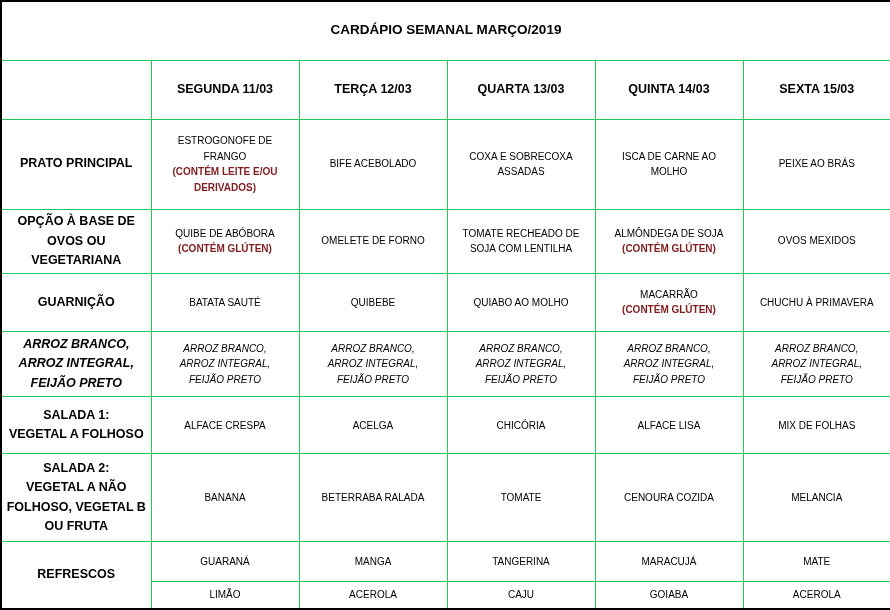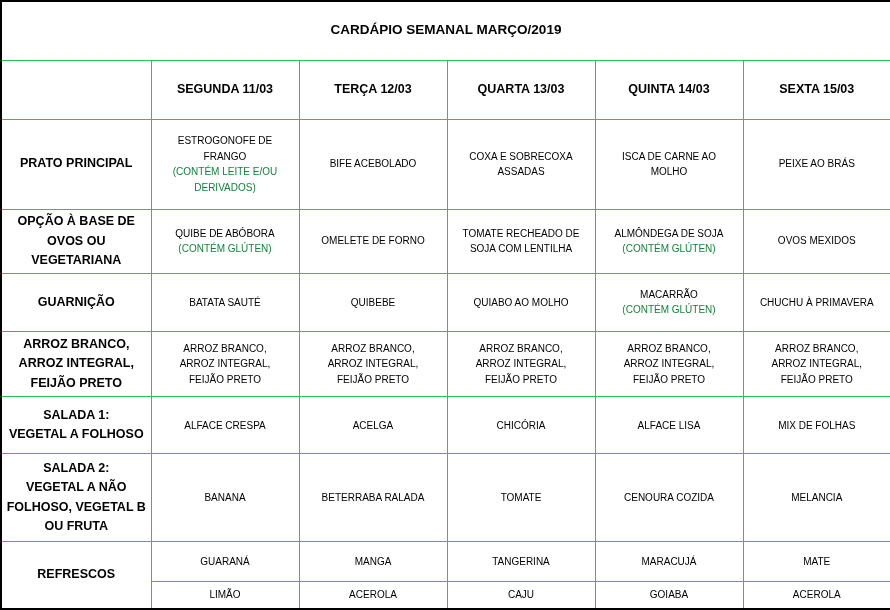--- a/index.html
+++ b/index.html
@@ -40,29 +40,29 @@
     font-weight: bold;
     font-size: 12.5px;
     margin-left: 40px;
   }
   td.item-cell {
     font-weight: normal;
     font-size: 10px;
   }
   span.allergen {
     display: block;
-    color: #15803d;
-    font-weight: normal;
+    color: #7f1d1d;
+    font-weight: bold;
   }
   tr.r-title  { height: 58px; }
   tr.r-head   { height: 58px; }
   tr.r-1      { height: 88px; }
   tr.r-2      { height: 60px; }
   tr.r-3      { height: 57px; }
-  tr.r-4      { height: 64px; }
+  tr.r-4      { height: 64px; font-style: italic; }
   tr.r-5      { height: 56px; }
   tr.r-6      { height: 86px; }
   tr.r-7a     { height: 39px; }
   tr.r-7b     { height: 27px; }
 </style>
 </head>
 <body>
 
 <table class="menu">
   <colgroup>

